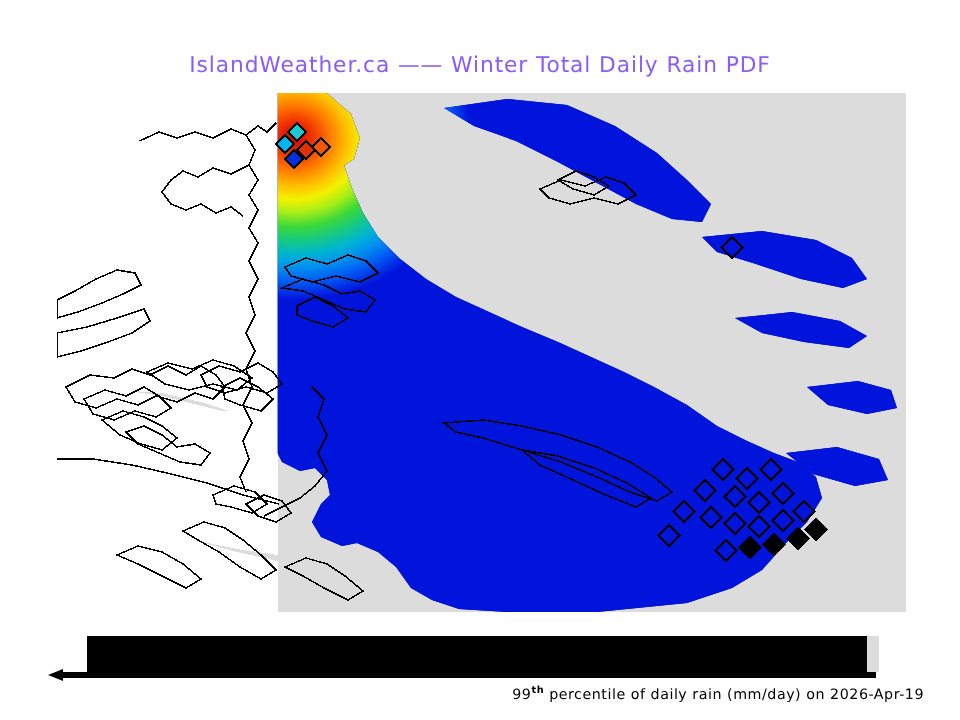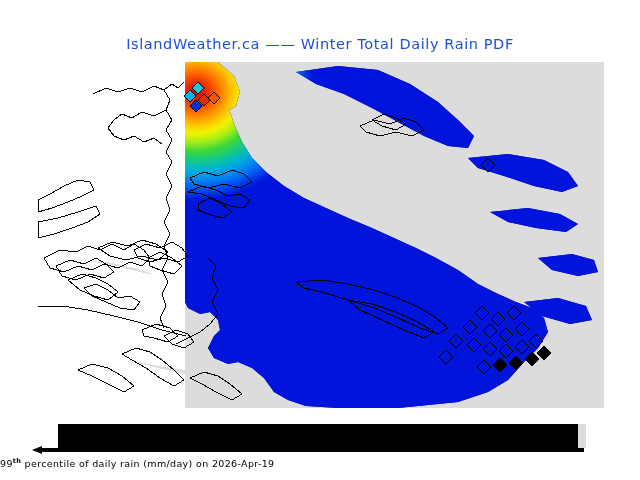--- a/index.html
+++ b/index.html
@@ -19,21 +19,21 @@
   #title {
     position: absolute;
     left: 0;
     top: 36px;
     width: 640px;
     text-align: center;
     font-family: "DejaVu Sans", sans-serif;
     font-size: 14.5px;
     font-weight: 400;
     letter-spacing: 0.6px;
-    color: #1d4ed8;
+    color: #8b5cf6;
     white-space: pre;
   }
 
   
   #map-panel {
     position: absolute;
     left: 38px;
     top: 62px;
     width: 566px;
     height: 346px;
@@ -89,21 +89,21 @@
     border-bottom: 4px solid transparent;
     border-right: 10px solid #000000;
   }
 
   
   #caption {
     position: absolute;
     left: 0;
     top: 458px;
     width: 616px;
-    text-align: left;
+    text-align: right;
     font-family: "DejaVu Sans", sans-serif;
     font-size: 9.5px;
     letter-spacing: 0.35px;
     color: #000000;
     white-space: pre;
   }
   #caption sup {
     font-size: 6.5px;
     font-weight: bold;
     vertical-align: super;

